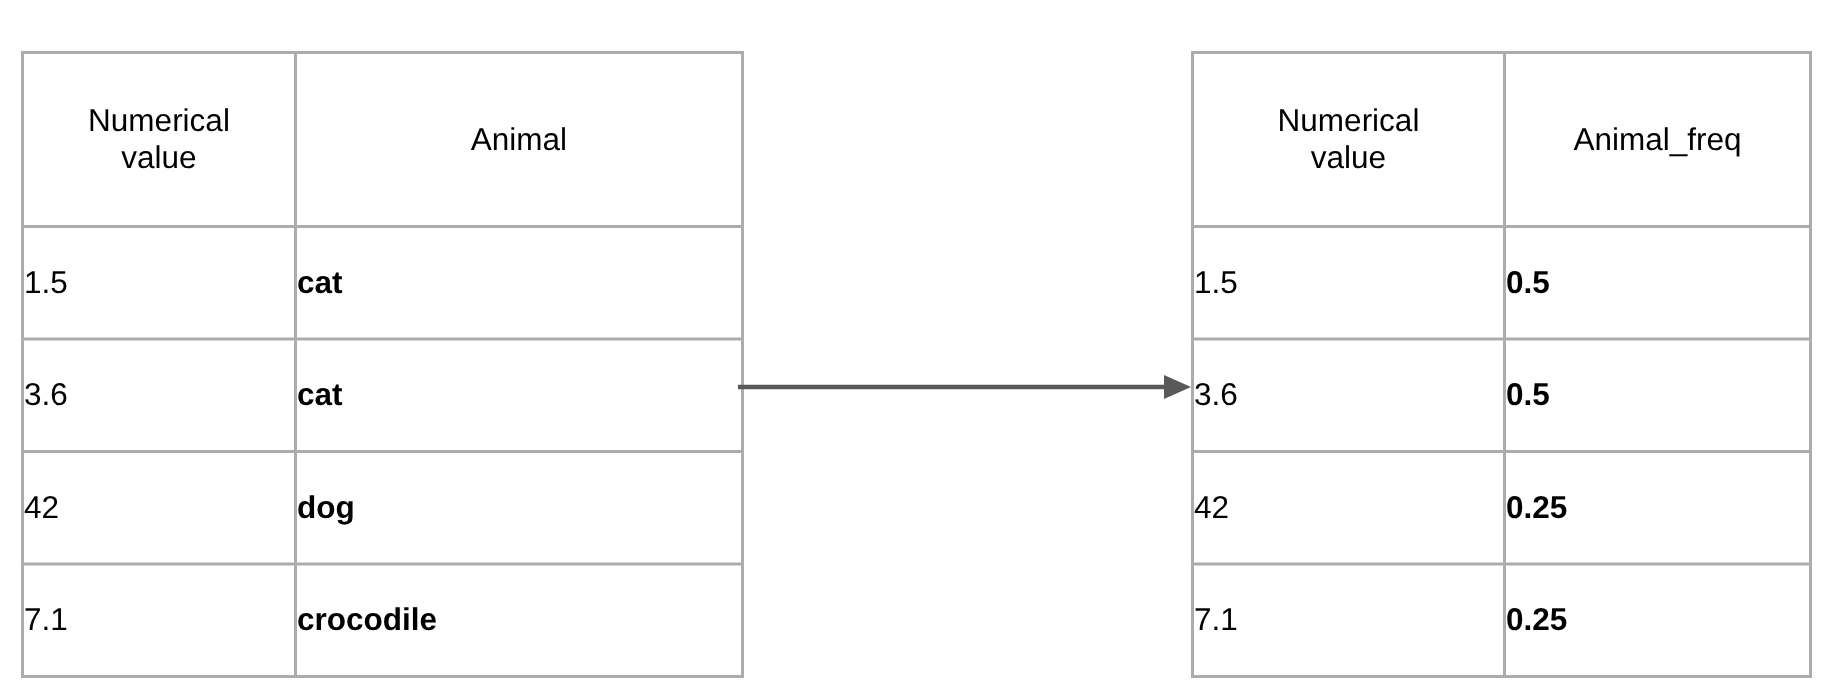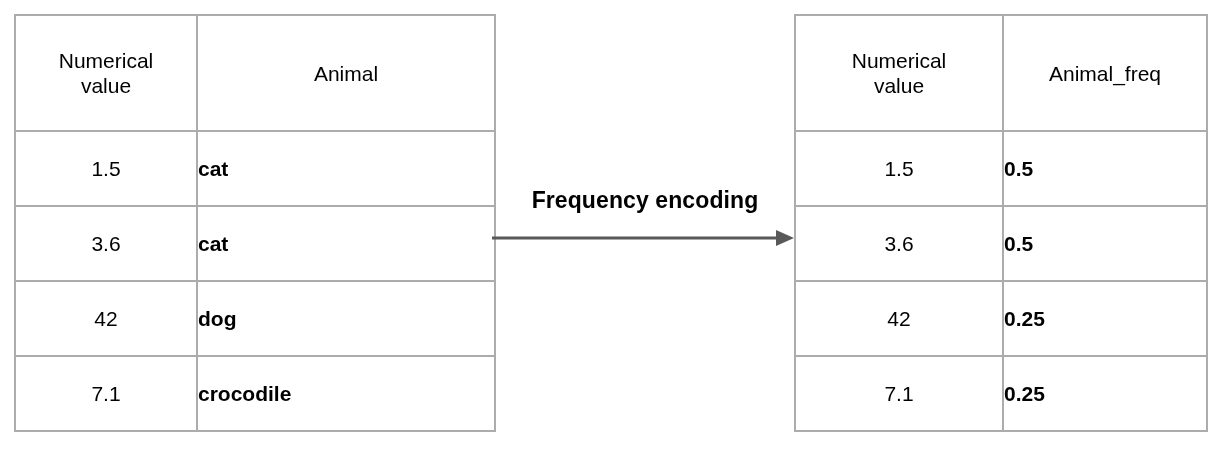--- a/index.html
+++ b/index.html
@@ -12,20 +12,21 @@
     height: 462px;
     position: relative;
     font-family: "Liberation Sans", sans-serif;
     color: #000000;
     overflow: hidden;
   }
 
   .diagram {
     position: absolute;
     inset: 0;
+    margin-top: 20px;
   }
 
   
   .data-table {
     position: absolute;
     border-collapse: collapse;
     table-layout: fixed;
     background: #ffffff;
   }
   .data-table td {
@@ -41,21 +42,21 @@
   #right-table { left: 794px; top: 14px; width: 412px; }
 
   #left-table  col.c1 { width: 182px; }
   #left-table  col.c2 { width: 298px; }
   #right-table col.c1 { width: 208px; }
   #right-table col.c2 { width: 204px; }
 
   .row-head td { height: 114px; vertical-align: middle; text-align: center; }
   .row-body td { height: 73px;  vertical-align: middle; }
 
-  .cell-num      { text-align: center; }
+  .cell-num      { text-align: left; }
   .cell-text     { text-align: left; padding-left: 14px; font-weight: bold; }
   .cell-head-num { text-align: center; }
 
   .head-line { display: block; }
 
   
   .arrow-group {
     position: absolute;
     left: 490px;
     top: 186px;
@@ -112,21 +113,20 @@
         <td class="cell-text">dog</td>
       </tr>
       <tr class="row-body">
         <td class="cell-num">7.1</td>
         <td class="cell-text">crocodile</td>
       </tr>
     </tbody>
   </table>
 
   <div class="arrow-group">
-    <div class="arrow-label">Frequency encoding</div>
     <svg class="arrow-svg" width="310" height="20" viewBox="0 0 310 20">
       <line x1="2" y1="10" x2="290" y2="10" stroke="#595959" stroke-width="3"></line>
       <polygon points="286,2 304,10 286,18" fill="#595959"></polygon>
     </svg>
   </div>
 
   <table class="data-table" id="right-table">
     <colgroup>
         <col class="c1">
         <col class="c2">

